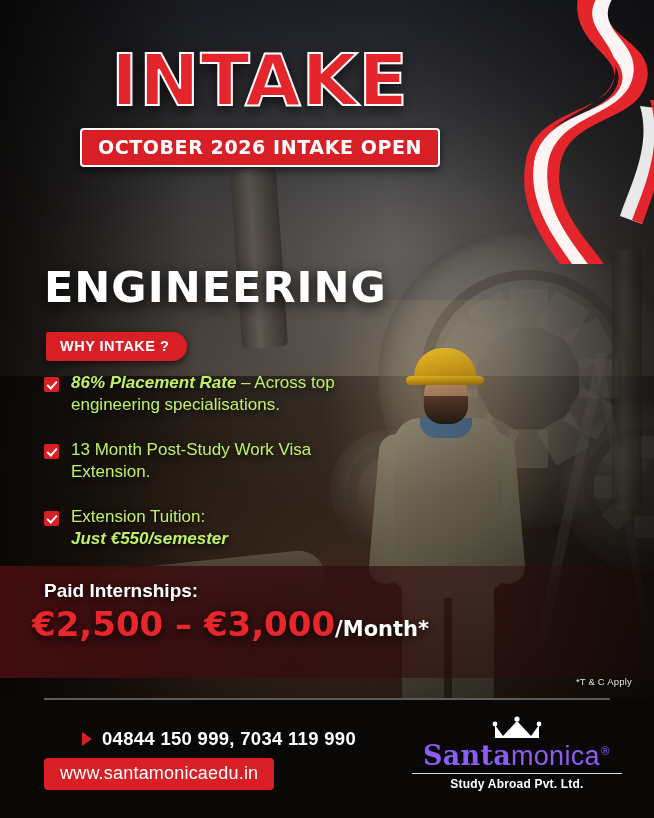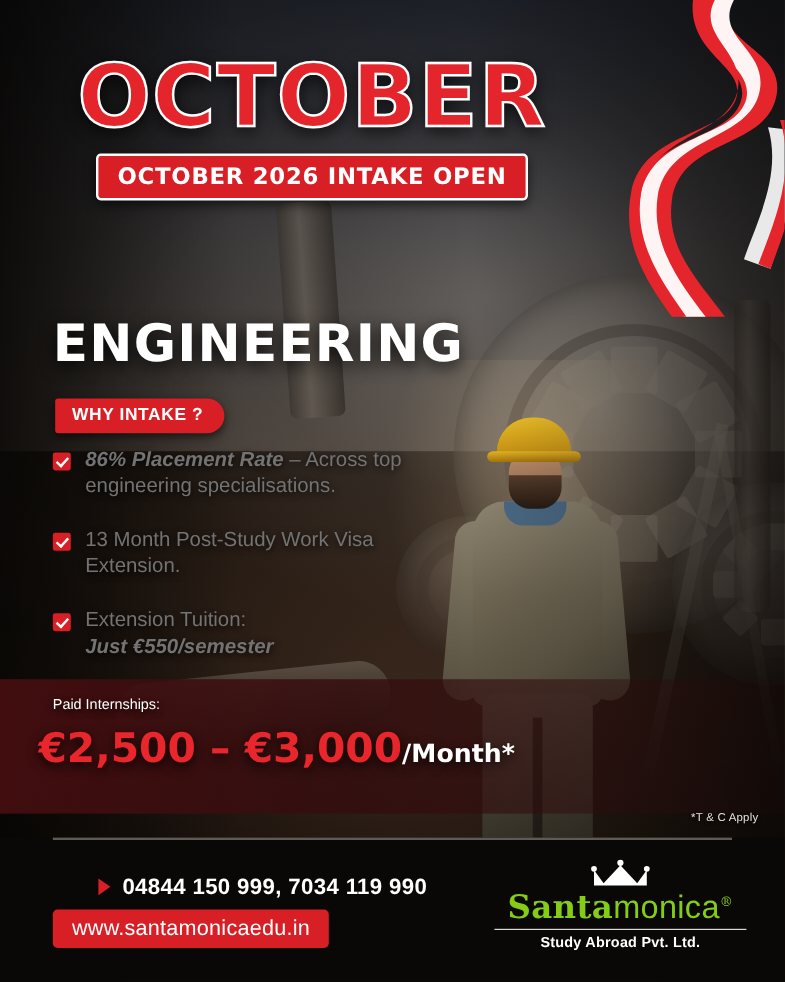--- a/index.html
+++ b/index.html
@@ -208,35 +208,35 @@
     position:relative;
   }
   .tick::after{
     content:"";
     position:absolute; left:4.5px; top:2px;
     width:4px; height:8px;
     border:solid #fff; border-width:0 2px 2px 0;
     transform: rotate(42deg);
   }
   .btext {
-    color:#737373;
+    color:#bef264;
     font-size:17px;
     line-height:1.32;
     text-shadow: 0 2px 6px rgba(0,0,0,0.85);
   }
   .btext .em { font-style: italic; font-weight: 700; }
 
   
   .band {
     position:absolute; left:0; top:566px; width:100%; height:112px;
     background: linear-gradient(90deg, rgba(70,14,16,0.92) 0%, rgba(52,12,14,0.80) 45%, rgba(30,10,10,0.25) 100%);
   }
   .band-label {
     position:absolute; left:44px; top:580px;
-    color:#fff; font-size:12px; font-weight:400;
+    color:#fff; font-size:19px; font-weight:700;
     text-shadow:0 2px 6px rgba(0,0,0,0.8);
   }
   .band-amount {
     position:absolute; left:32px; top:604px;
     font-family:"DejaVu Sans", sans-serif;
     font-weight:900;
     font-size:34px;
     color:#fff;
     text-shadow:0 3px 9px rgba(0,0,0,0.8);
     white-space:nowrap;
@@ -267,21 +267,21 @@
     font-size:18px; font-weight:500;
     padding:5px 16px 6px;
     border-radius:4px;
     letter-spacing:.2px;
   }
 
   .logo { position:absolute; right:32px; top:716px; width:210px; text-align:center; }
   .crown { display:block; margin:0 auto 2px; }
   .logo-main {
     font-family:"DejaVu Serif", serif;
-    font-size:27px; font-weight:700; color:#84cc16; letter-spacing:.3px;
+    font-size:27px; font-weight:700; color:#8b5cf6; letter-spacing:.3px;
     line-height:1.05; white-space:nowrap;
   }
   .logo-main .thin { font-family:"Liberation Sans", sans-serif; font-weight:400; }
   .logo-main .reg { font-size:11px; vertical-align:super; font-weight:400;}
   .logo-sub {
     font-size:12px; font-weight:700; color:#ffffff; letter-spacing:.2px; margin-top:2px;
   }
   .logo-rule { width:100%; height:1px; background:#fff; opacity:.85; margin:3px 0 3px; }
 </style>
 </head>
@@ -350,21 +350,21 @@
       <path d="M150 0 C126 36 180 44 168 84 C156 122 92 118 84 168 C78 210 106 244 124 268
                L106 268 C84 238 62 206 70 166 C80 114 150 120 158 86 C164 58 118 50 126 0 Z" fill="#ffffff" opacity="0.95"></path>
       <path d="M134 0 C112 34 160 46 150 82 C140 118 78 116 70 166 C64 208 90 242 108 268
                L96 268 C74 238 54 206 62 164 C72 112 142 118 150 84 C156 58 106 48 114 0 Z" fill="#e4262c"></path>
       <path d="M176 110 C188 150 166 190 156 220 L178 228 C190 192 204 150 192 112 Z" fill="#ffffff" opacity="0.9"></path>
       <path d="M186 104 C200 148 180 192 168 224 L178 228 C192 192 208 148 196 104 Z" fill="#e4262c"></path>
     </svg>
   </div>
 
   <div class="headline-wrap">
-    <div class="austria">OCTOBER</div>
+    <div class="austria">INTAKE</div>
     <div class="intake-badge">OCTOBER 2026 INTAKE OPEN</div>
   </div>
 
   <div class="engineering">ENGINEERING</div>
 
   <div class="why-tag">WHY INTAKE ?</div>
 
   <div class="bullets">
 
     <div class="bullet-row">

